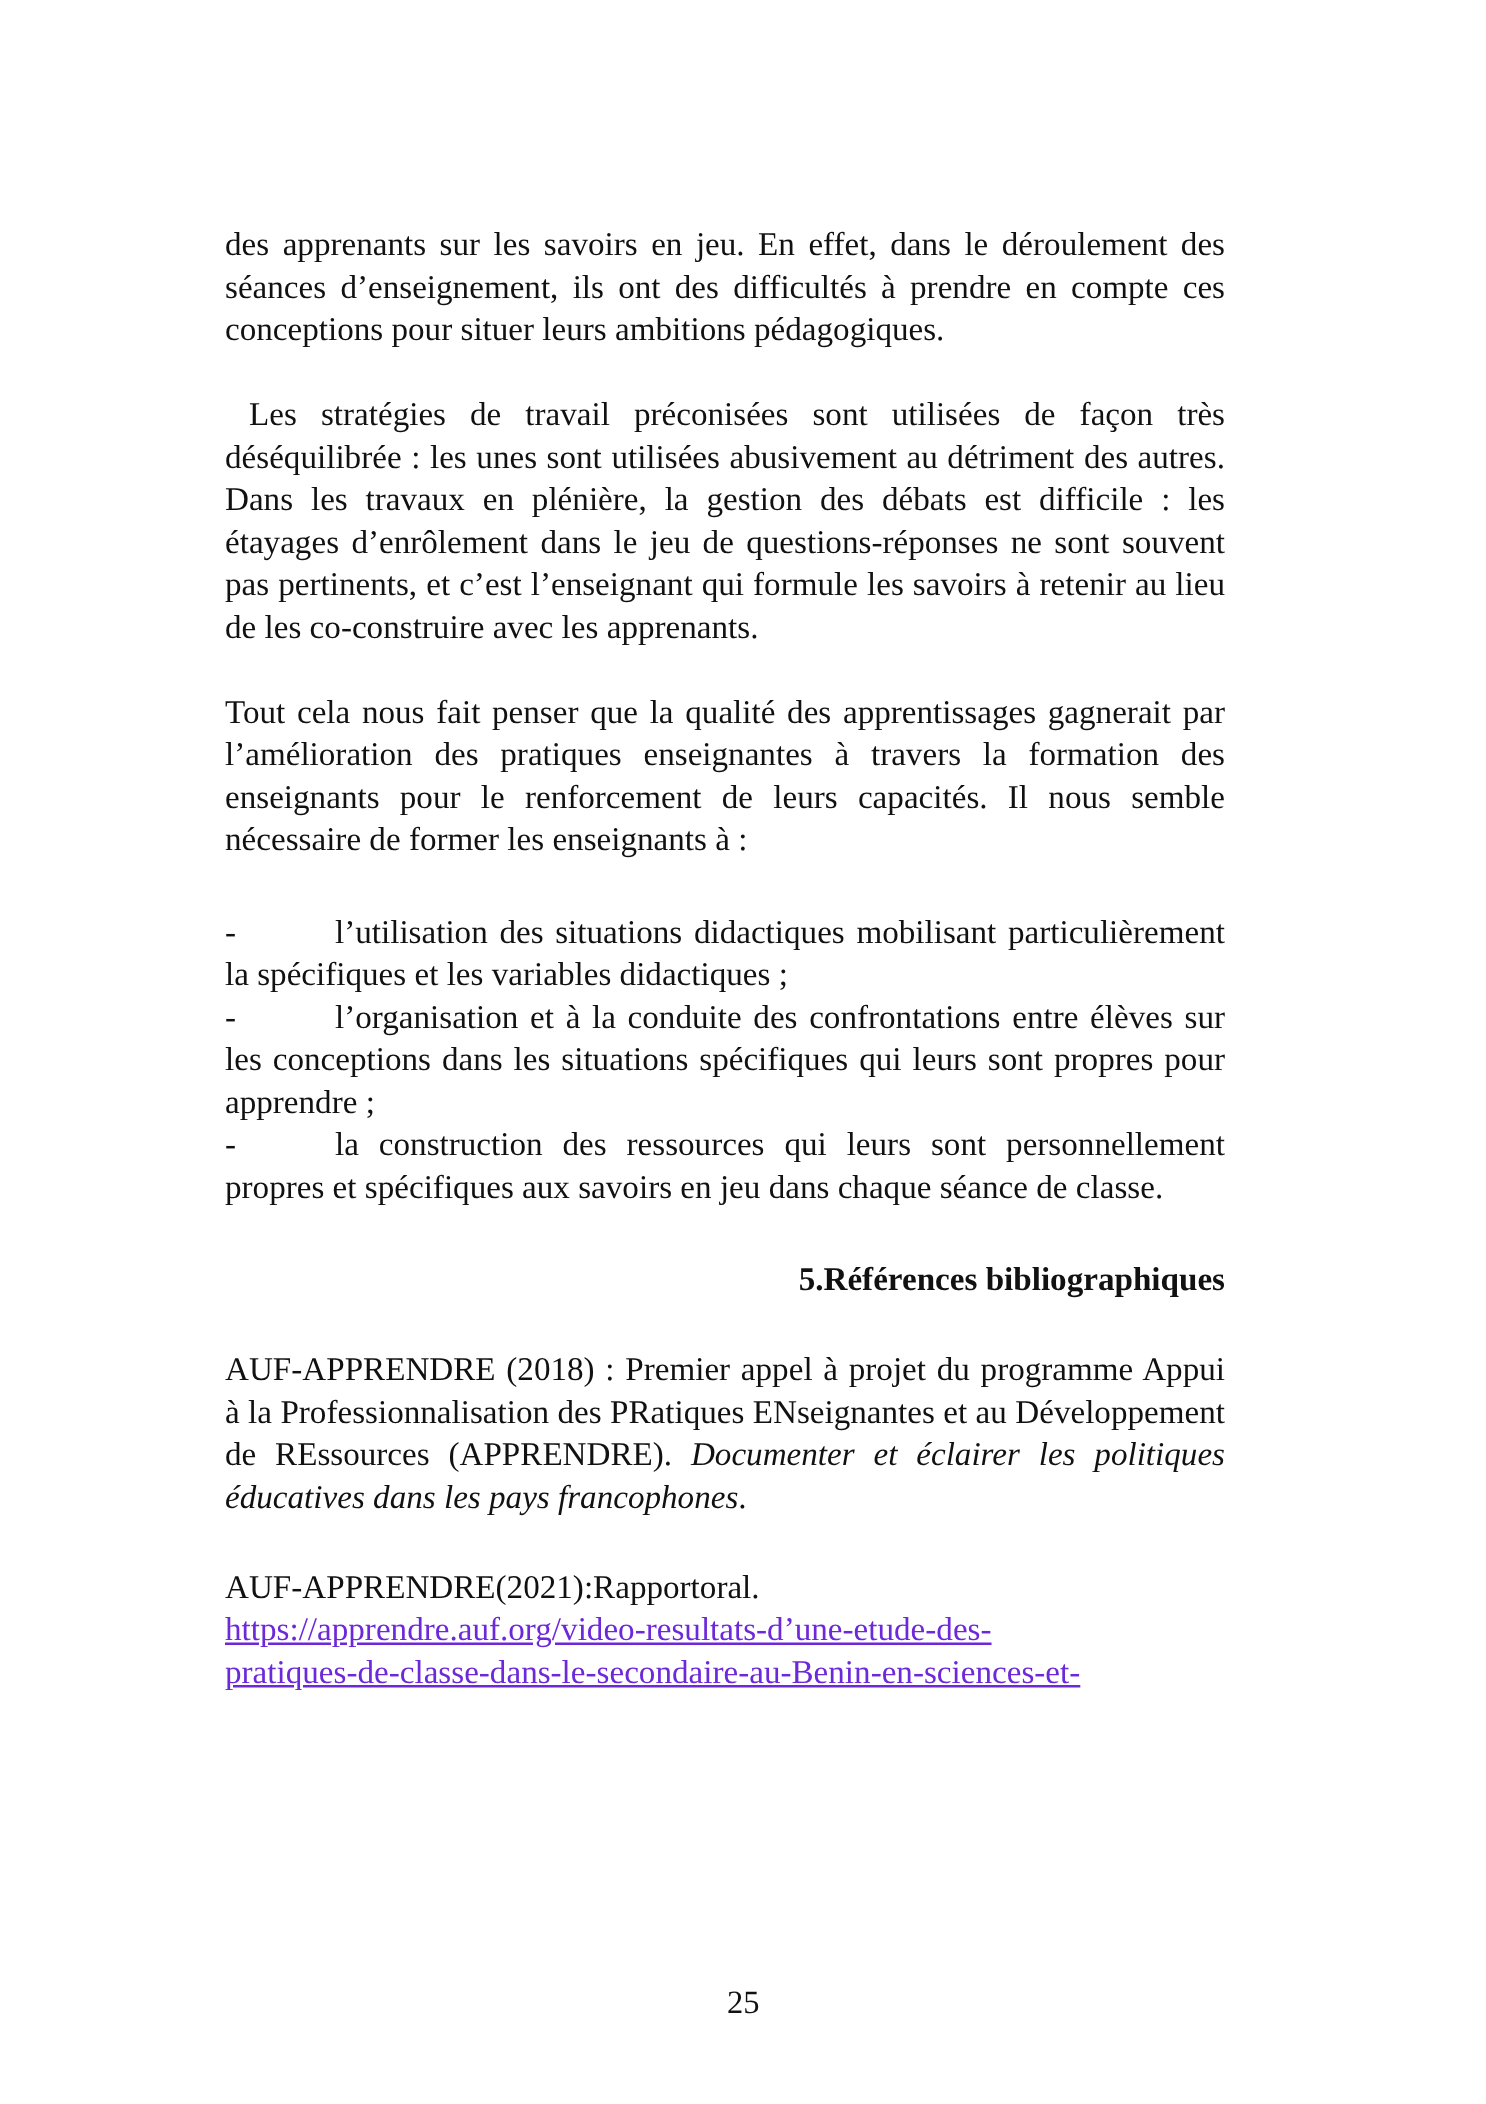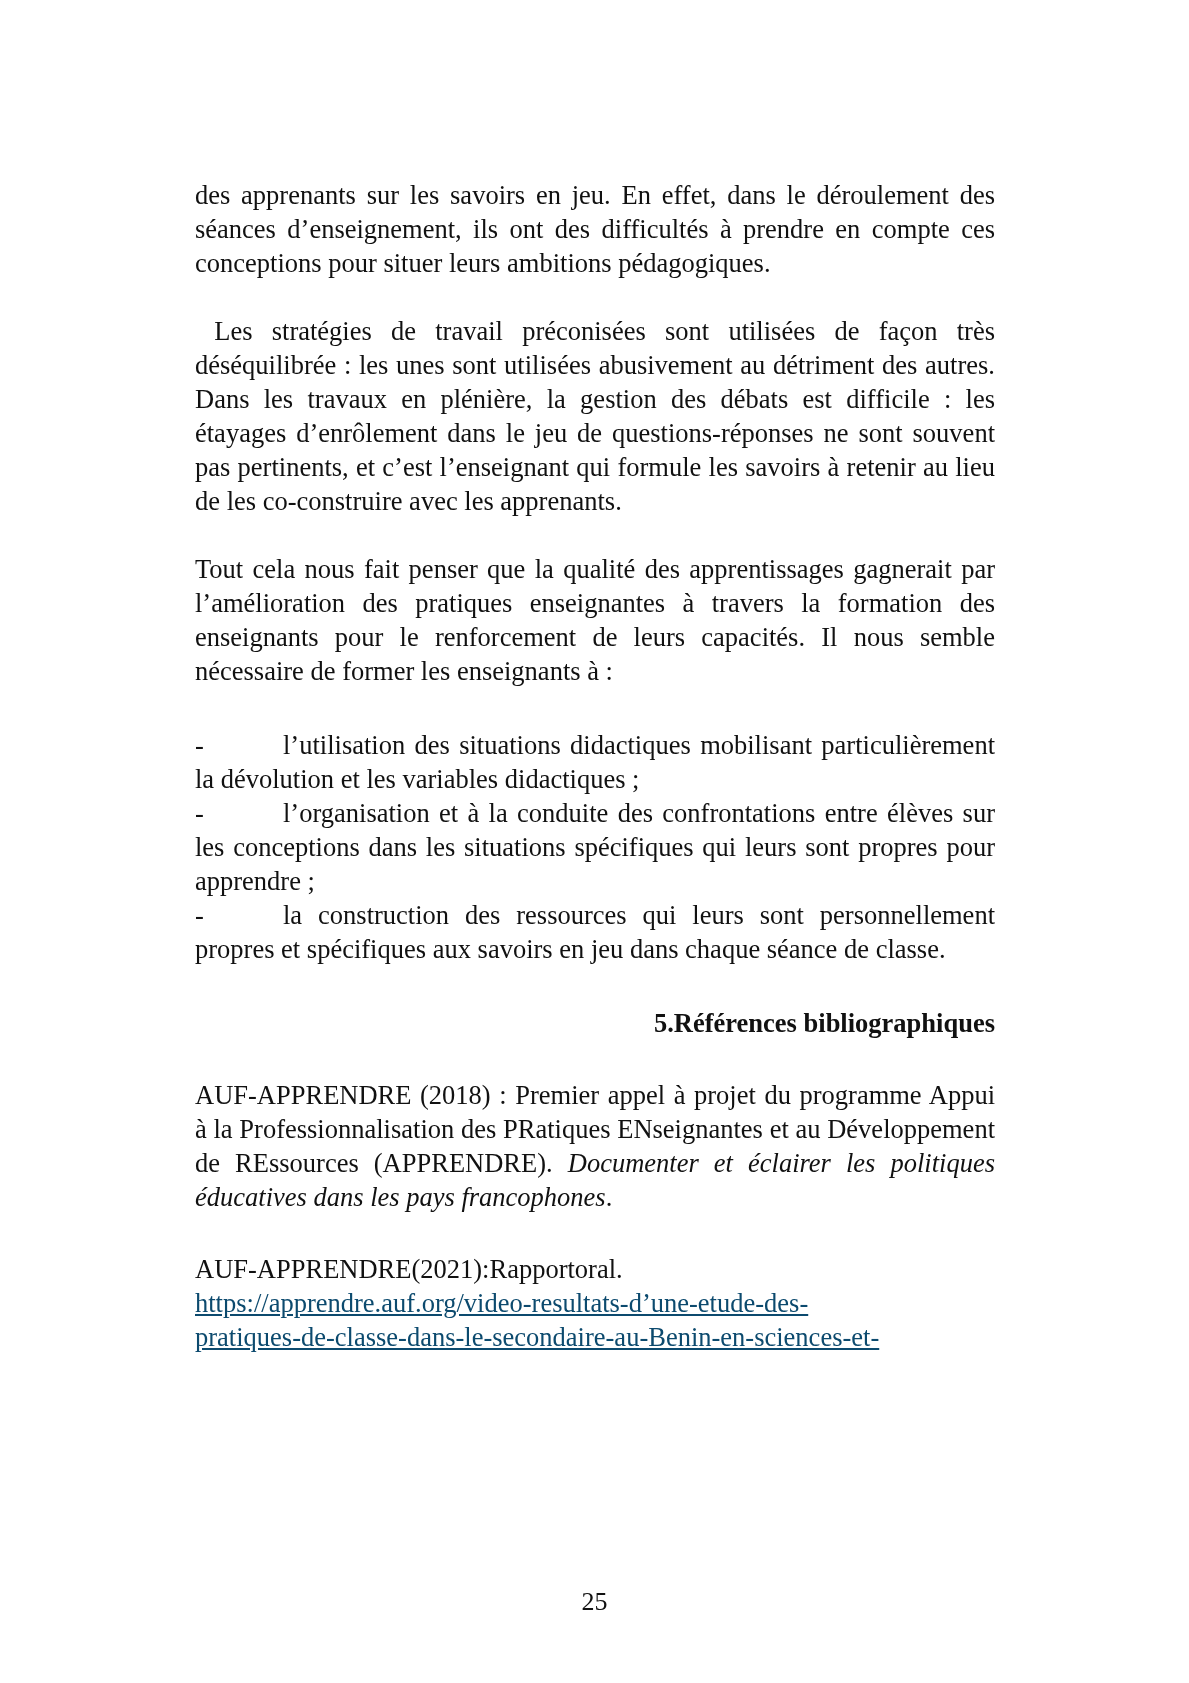--- a/index.html
+++ b/index.html
@@ -10,21 +10,21 @@
     body {
       width: 1189px;
       height: 1683px;
       position: relative;
       overflow: hidden;
       font-family: "Liberation Serif", "DejaVu Serif", serif;
       color: #111111;
     }
     .page {
       position: absolute;
-      left: 195px;
+      left: 180px;
       top: 178px;
       width: 800px;
       font-size: 26.5px;
       line-height: 34px;
     }
     .para {
       margin: 0;
       text-align: justify;
     }
     .gap { height: 34px; }
@@ -42,21 +42,21 @@
       font-size: 26.5px;
       line-height: 34px;
       text-align: right;
     }
     .heading .num {
       display: inline-block;
       width: 88px;
     }
     .italic { font-style: italic; }
     .link {
-      color: #0c4a6e;
+      color: #6d28d9;
       text-decoration: underline;
       word-break: break-all;
     }
     .ref2-line {
       display: flex;
       justify-content: flex-start;
     }
     .page-number {
       position: absolute;
       top: 1587px;
@@ -77,21 +77,21 @@
   <div class="gap"></div>
 
   <p class="para" style="white-space: pre-wrap;"> Les stratégies de travail préconisées sont utilisées de façon très déséquilibrée : les unes sont utilisées abusivement au détriment des autres. Dans les travaux en plénière, la gestion des débats est difficile : les étayages d’enrôlement dans le jeu de questions-réponses ne sont souvent pas pertinents, et c’est l’enseignant qui formule les savoirs à retenir au lieu de les co-construire avec les apprenants.</p>
   <div class="gap"></div>
 
   <p class="para">Tout cela nous fait penser que la qualité des apprentissages gagnerait par l’amélioration des pratiques enseignantes à travers la formation des enseignants pour le renforcement de leurs capacités. Il nous semble nécessaire de former les enseignants à :</p>
   <div class="gap" style="height:40px;"></div>
 
   <div>
     <p class="list-item">
-      <span class="dash">-</span><span>l’utilisation des situations didactiques mobilisant particulièrement la dévolution et les variables didactiques ;</span>
+      <span class="dash">-</span><span>l’utilisation des situations didactiques mobilisant particulièrement la spécifiques et les variables didactiques ;</span>
     </p>
     <p class="list-item">
       <span class="dash">-</span><span>l’organisation et à la conduite des confrontations entre élèves sur les conceptions dans les situations spécifiques qui leurs sont propres pour apprendre ;</span>
     </p>
     <p class="list-item">
       <span class="dash">-</span><span>la construction des ressources qui leurs sont personnellement propres et spécifiques aux savoirs en jeu dans chaque séance de classe.</span>
     </p>
   </div>
 
   <div class="gap" style="height:40px;"></div>

